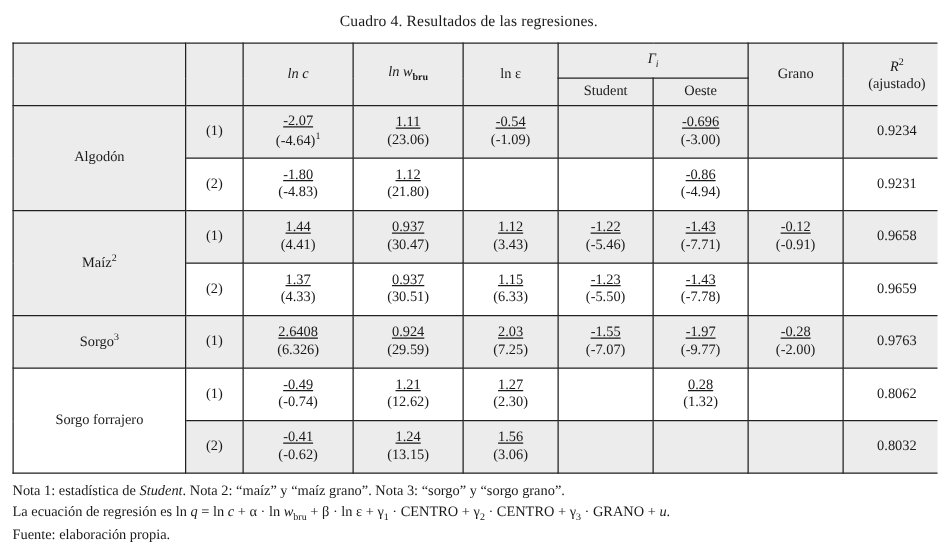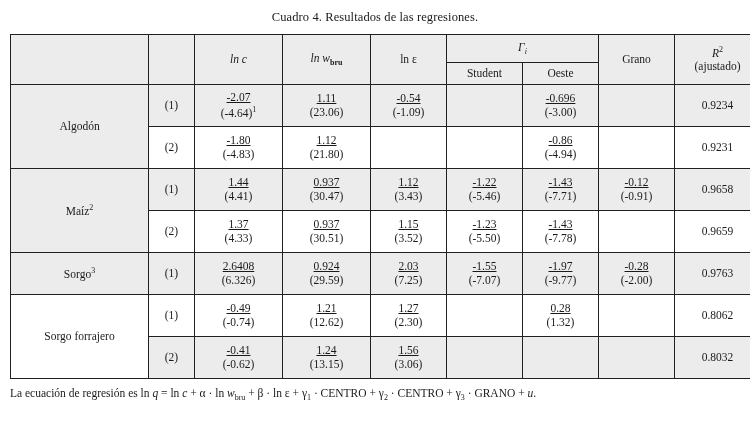--- a/index.html
+++ b/index.html
@@ -217,21 +217,21 @@
         <td class="white cellnum">
             <span class="v1">1.37</span>
             <span class="v2">(4.33)</span>
           </td>
         <td class="white cellnum">
             <span class="v1">0.937</span>
             <span class="v2">(30.51)</span>
           </td>
         <td class="white cellnum">
             <span class="v1">1.15</span>
-            <span class="v2">(3.52)</span>
+            <span class="v2">(6.33)</span>
           </td>
         <td class="white cellnum">
             <span class="v1">-1.23</span>
             <span class="v2">(-5.50)</span>
           </td>
         <td class="white cellnum">
             <span class="v1">-1.43</span>
             <span class="v2">(-7.78)</span>
           </td>
         <td class="white cellnum">
@@ -327,16 +327,18 @@
             <span class="v1"></span>
             <span class="v2"></span>
           </td>
         <td class="shade">0.8032</td>
       </tr>
 
     </tbody>
   </table>
 
   <div class="notes">
+    <div><span>Nota 1: estadística de </span><i>Student</i><span>. Nota 2: “maíz” y “maíz grano”. Nota 3: “sorgo” y “sorgo grano”.</span></div>
     <div><span>La ecuación de regresión es ln </span><i>q</i><span> = ln </span><i>c</i><span> + α · ln </span><i>w</i><sub>bru</sub><span> + β · ln ε + γ</span><sub>1</sub><span> · CENTRO + γ</span><sub>2</sub><span> · CENTRO + γ</span><sub>3</sub><span> · GRANO + </span><i>u</i><span>.</span></div>
+    <div>Fuente: elaboración propia.</div>
   </div>
 
 </div>
 
 </body></html>

